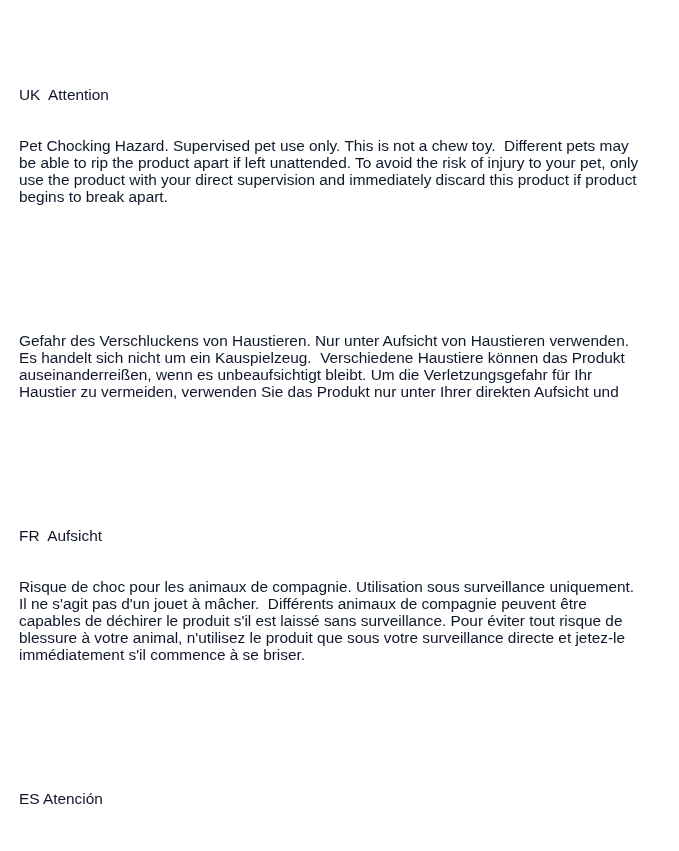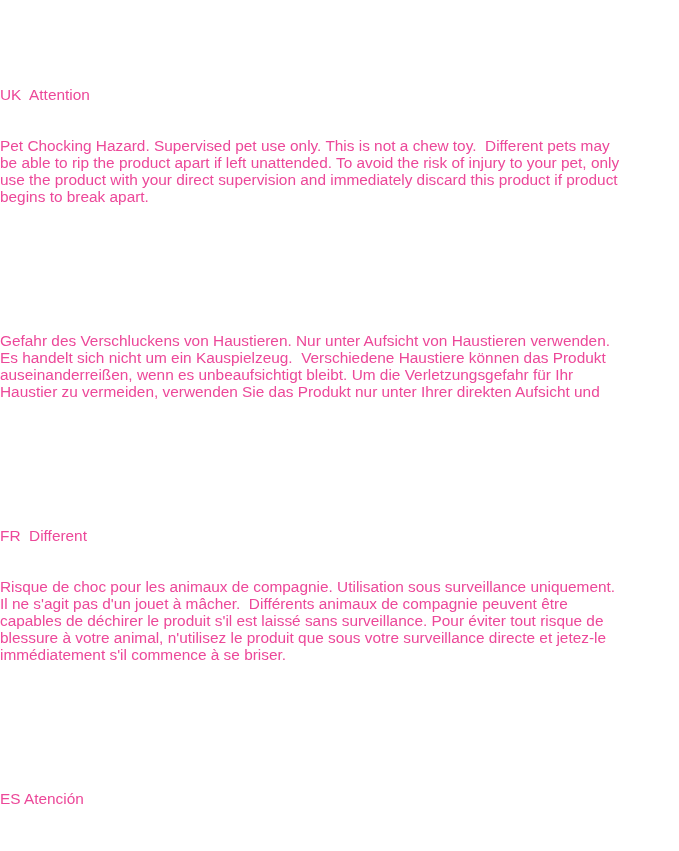--- a/index.html
+++ b/index.html
@@ -9,25 +9,25 @@
   }
   body {
     width: 679px;
     height: 851px;
     overflow: hidden;
   }
   .doc {
     box-sizing: border-box;
     width: 679px;
     height: 851px;
-    padding: 1px 0 0 0;
+    padding: 1px 0 0 19px;
     font-family: "Liberation Sans", sans-serif;
     font-size: 15.4px;
     line-height: 17px;
-    color: #ec4899;
+    color: #0f172a;
     white-space: pre;
     overflow: hidden;
   }
   .sec { margin: 0 0 8px 0; }
   .sec.gap-xl { margin-bottom: 46px; }
   .heading, .body { white-space: pre; }
 </style>
 </head>
 <body>
 
@@ -42,21 +42,21 @@
   </div>
 
   <div class="sec">
     <div class="body">Gefahr des Verschluckens von Haustieren. Nur unter Aufsicht von Haustieren verwenden.
 Es handelt sich nicht um ein Kauspielzeug.  Verschiedene Haustiere können das Produkt
 auseinanderreißen, wenn es unbeaufsichtigt bleibt. Um die Verletzungsgefahr für Ihr
 Haustier zu vermeiden, verwenden Sie das Produkt nur unter Ihrer direkten Aufsicht und</div>
   </div>
 
   <div class="sec">
-    <div class="heading">FR  Different</div>
+    <div class="heading">FR  Aufsicht</div>
     <div class="body">Risque de choc pour les animaux de compagnie. Utilisation sous surveillance uniquement.
 Il ne s'agit pas d'un jouet à mâcher.  Différents animaux de compagnie peuvent être
 capables de déchirer le produit s'il est laissé sans surveillance. Pour éviter tout risque de
 blessure à votre animal, n'utilisez le produit que sous votre surveillance directe et jetez-le
 immédiatement s'il commence à se briser.</div>
   </div>
 
   <div class="sec gap-xl">
     <div class="heading">ES Atención</div>
     

